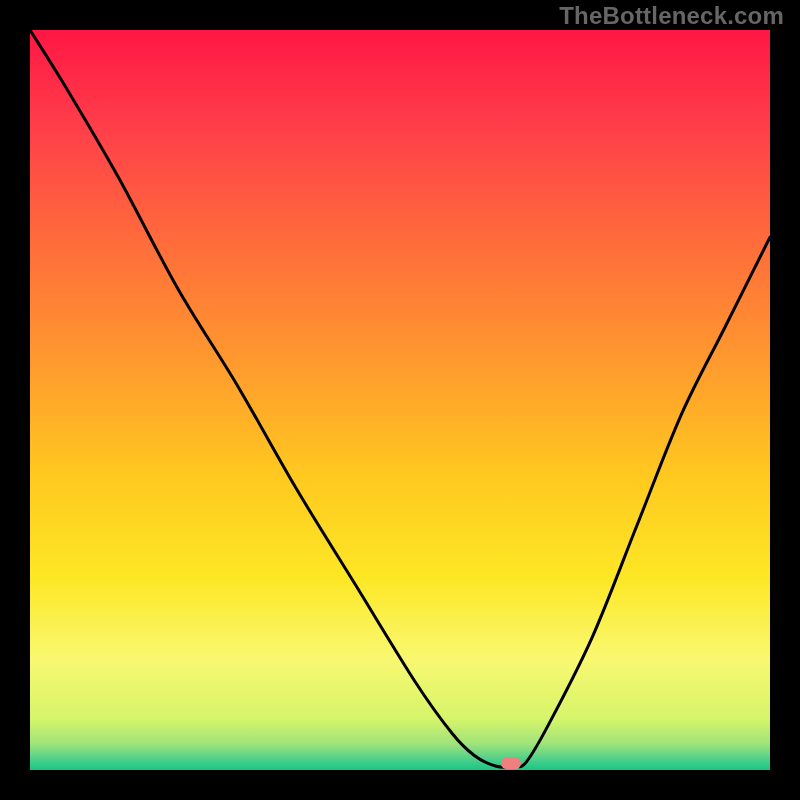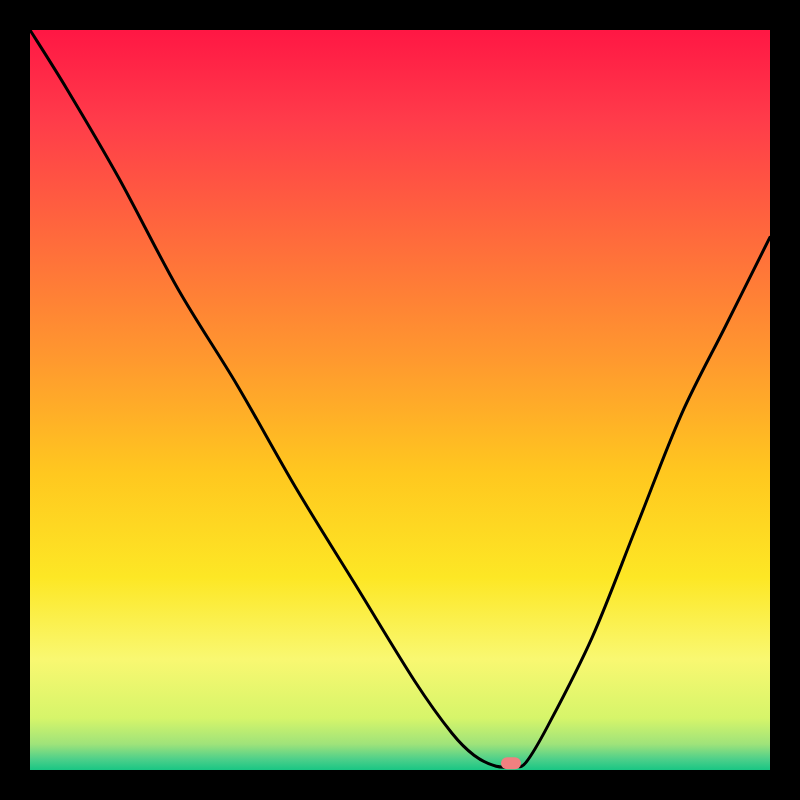--- a/index.html
+++ b/index.html
@@ -35,20 +35,21 @@
     width: 740px;
     height: 740px;
     display: block;
   }
 </style>
 </head>
 <body>
 
 <div class="frame">
 
+  <div class="watermark">TheBottleneck.com</div>
 
   <svg class="plot" viewBox="0 0 740 740" preserveAspectRatio="none">
     <defs>
       <linearGradient id="bg-grad" x1="0" y1="0" x2="0" y2="1">
           <stop offset="0%" stop-color="#ff1744"></stop>
           <stop offset="12%" stop-color="#ff3b4a"></stop>
           <stop offset="28.000000000000004%" stop-color="#ff6a3c"></stop>
           <stop offset="45%" stop-color="#ff9a2e"></stop>
           <stop offset="60%" stop-color="#ffc81f"></stop>
           <stop offset="74%" stop-color="#fde725"></stop>

